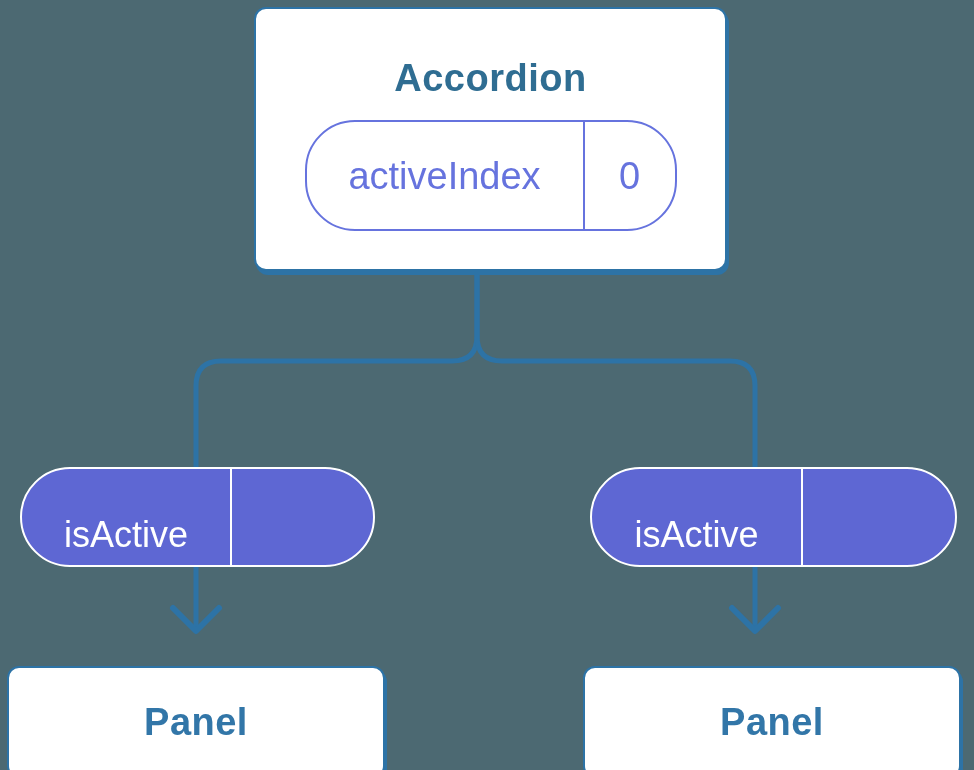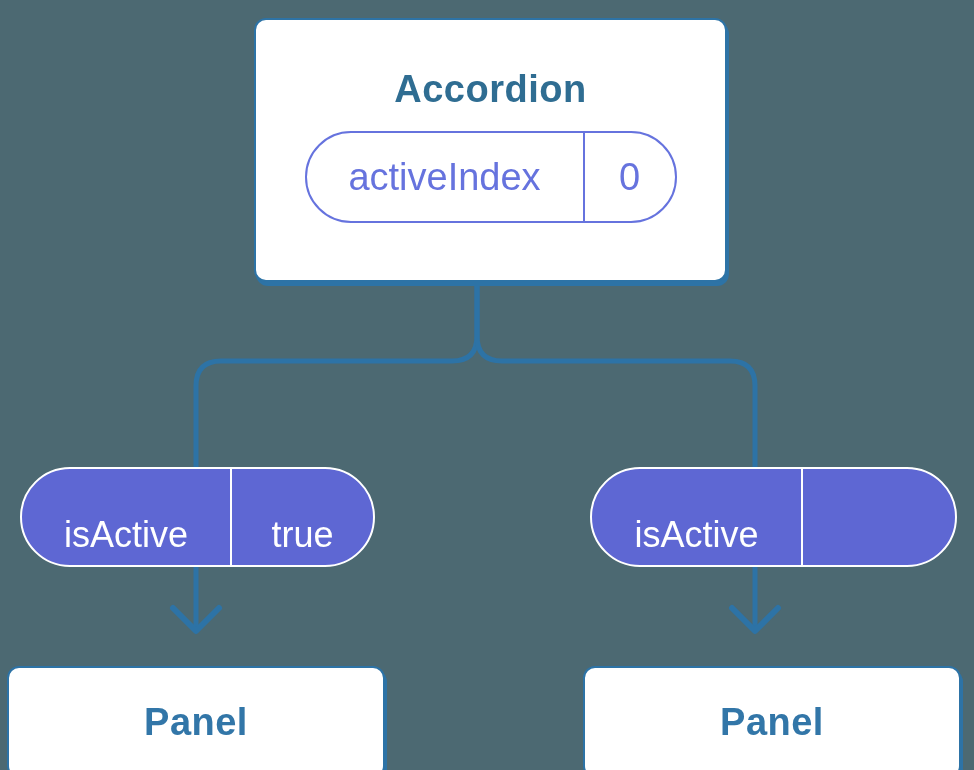--- a/index.html
+++ b/index.html
@@ -24,39 +24,39 @@
   svg.connectors path{stroke:var(--line);fill:none;}
 
   .node-box{
     position:absolute;z-index:2;
     background:var(--box-bg);
     border:2px solid var(--line);
     border-radius:12px;
     box-shadow:2px 4px 0 var(--line);
     display:flex;flex-direction:column;align-items:center;
   }
-  .accordion-box{left:254px;top:18px;width:473px;height:264px;padding-top:44px;}
+  .accordion-box{left:254px;top:7px;width:473px;height:264px;padding-top:44px;}
   .node-title{
     font-size:38px;font-weight:700;letter-spacing:0.5px;
     color:var(--accordion-title);line-height:50px;
   }
   .panel-box{top:666px;width:378px;height:112px;justify-content:center;}
   .panel-left{left:7px;}
   .panel-right{left:583px;}
   .panel-title{
     font-size:38px;font-weight:700;letter-spacing:0.5px;
     color:var(--panel-title);line-height:44px;
   }
 
   .pill{
     display:flex;align-items:stretch;overflow:hidden;
     border-radius:50px;
   }
   .state-pill{
-    margin-top:17px;width:372px;height:92px;
+    margin-top:17px;width:372px;height:111px;
     border:2px solid var(--pill-outline);
     background:var(--box-bg);
     color:var(--pill-outline);
   }
   .state-pill .pill-name{width:276px;}
   .state-pill .pill-divider{width:2px;background:var(--pill-outline);}
   .state-pill .pill-value{flex:1;}
   .pill-cell{
     display:flex;align-items:center;justify-content:center;
     font-size:38px;line-height:1;
@@ -99,21 +99,20 @@
     <div class="pill state-pill">
       <div class="pill-cell pill-name">activeIndex</div>
       <div class="pill-divider"></div>
       <div class="pill-cell pill-value">0</div>
     </div>
   </div>
 
   <div class="pill prop-pill prop-pill-left">
     <div class="pill-cell pill-name">isActive</div>
     <div class="pill-divider"></div>
-    <div class="pill-cell pill-value">true</div>
   </div>
 
   <div class="pill prop-pill prop-pill-right">
     <div class="pill-cell pill-name">isActive</div>
     <div class="pill-divider"></div>
   </div>
 
   <div class="node-box panel-box panel-left">
     <div class="panel-title">Panel</div>
   </div>

